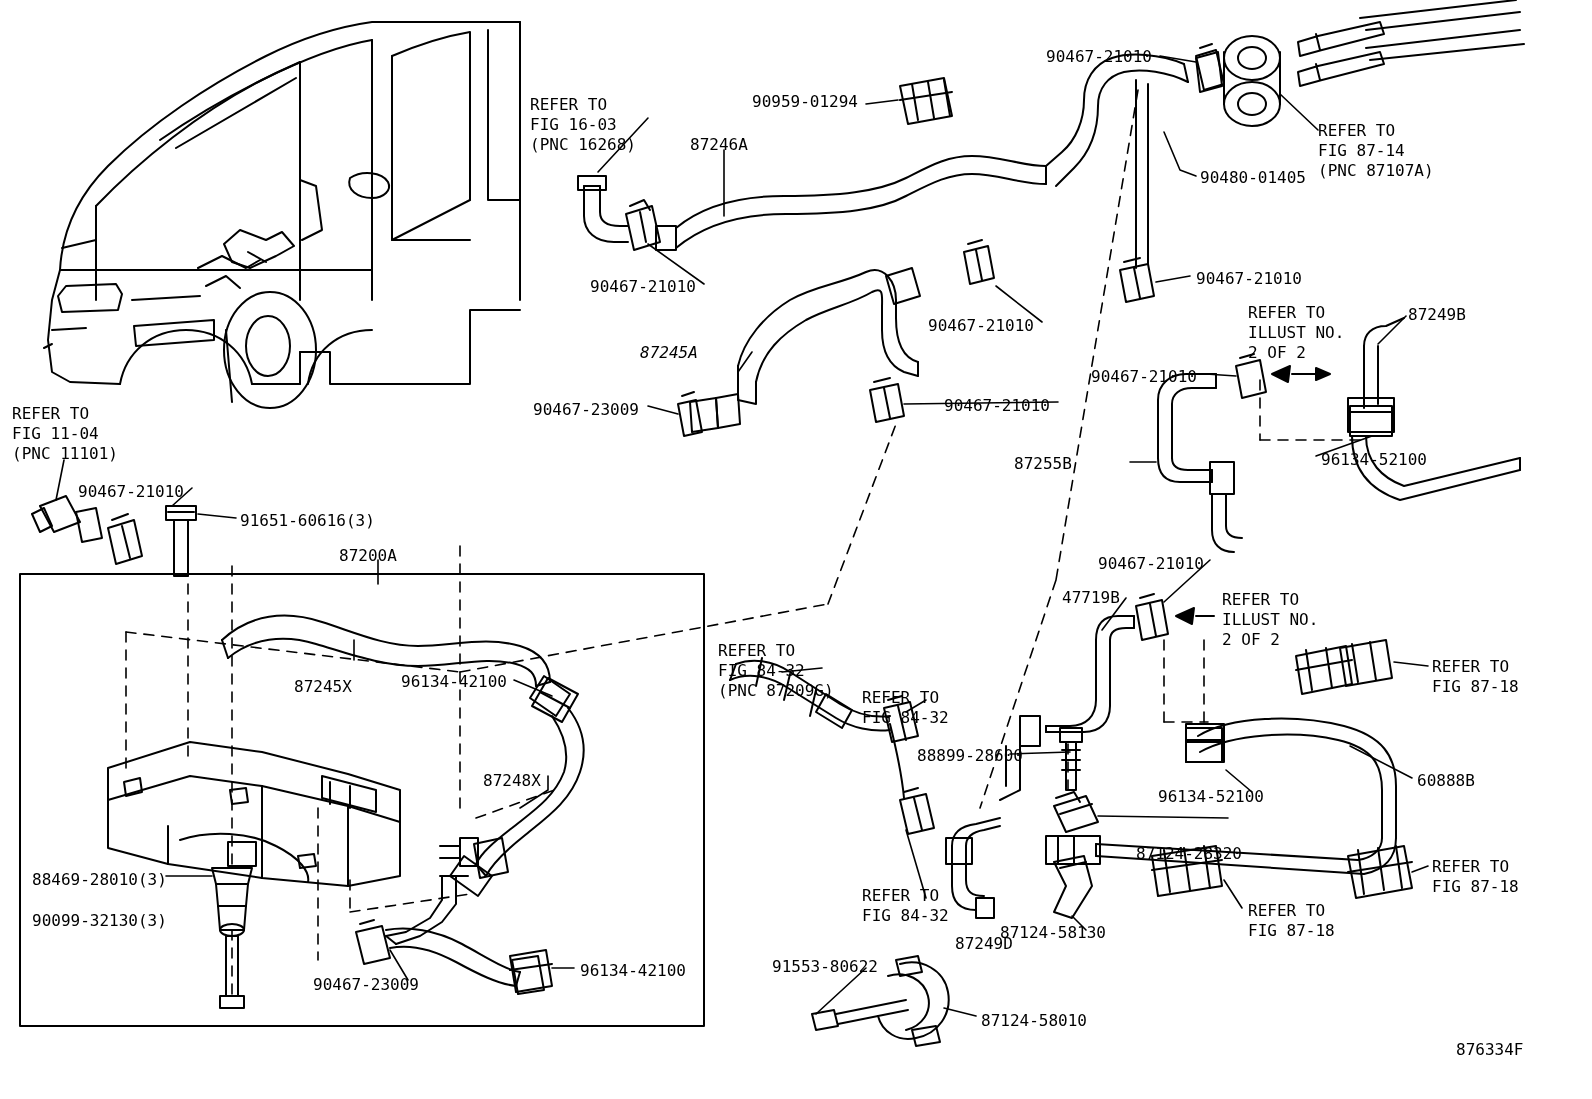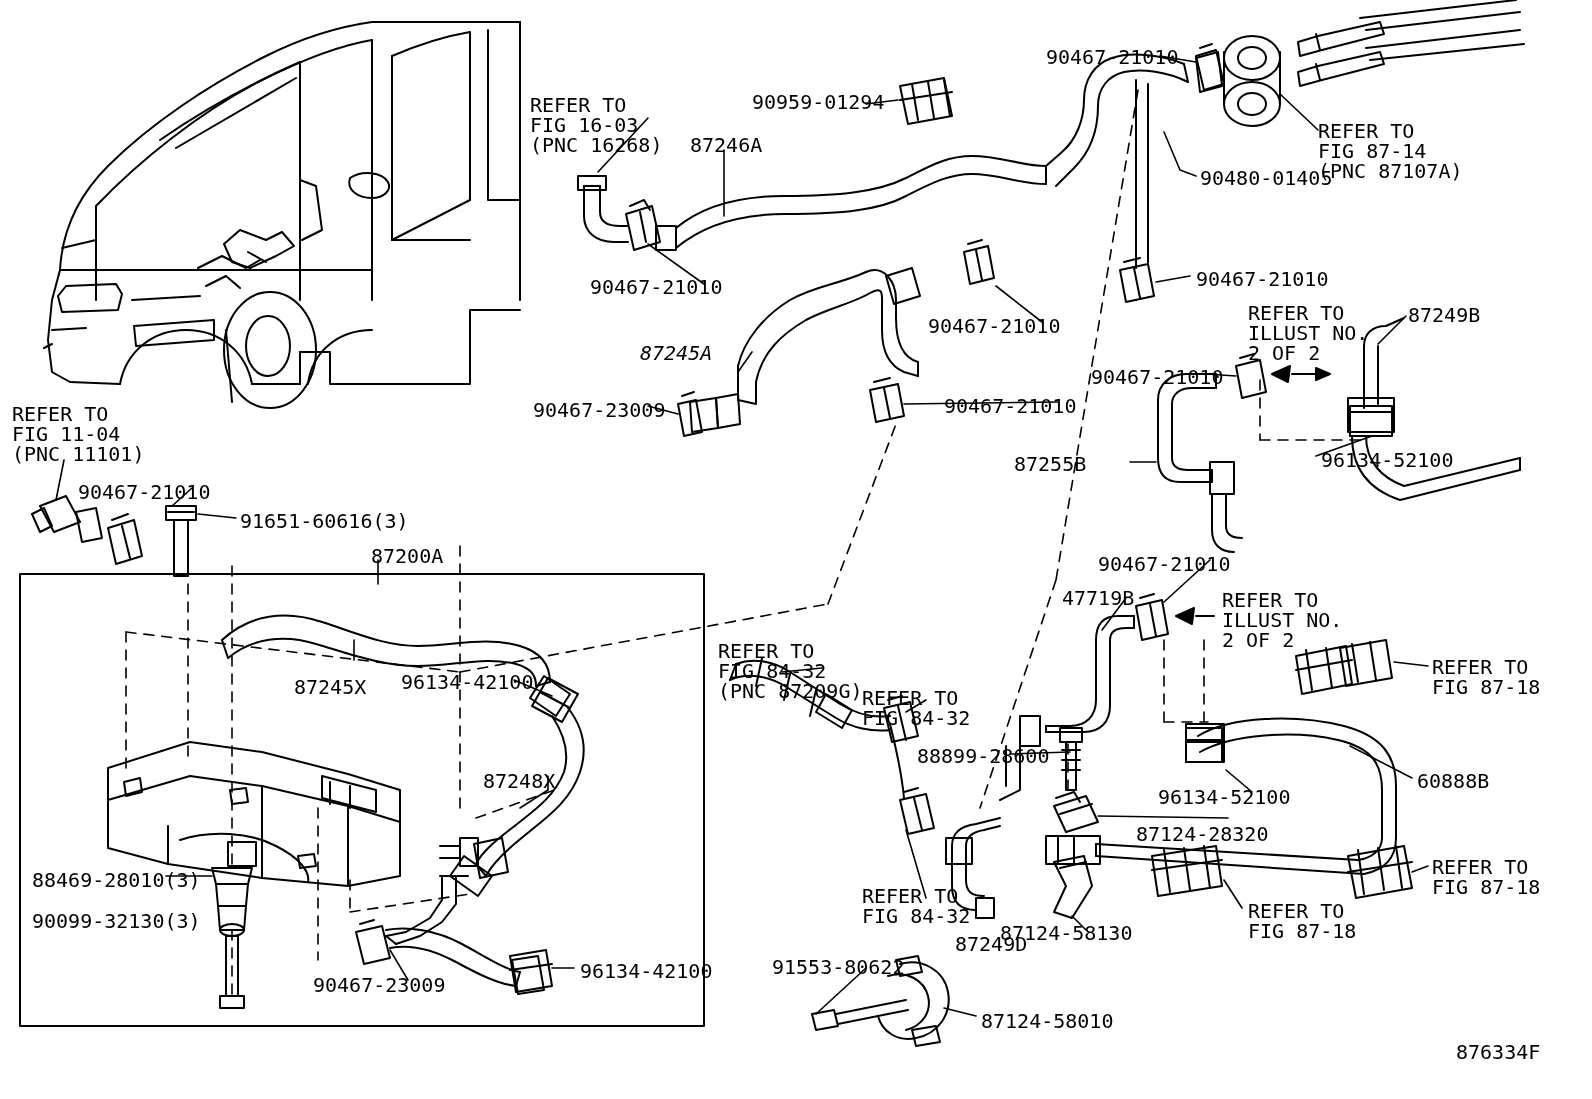--- a/index.html
+++ b/index.html
@@ -20,30 +20,30 @@
   #art {
     position: absolute;
     left: 0;
     top: 0;
     width: 1592px;
     height: 1099px;
   }
   .lbl {
     position: absolute;
     font-family: "DejaVu Sans Mono", monospace;
-    font-size: 20px;
+    font-size: 16px;
     line-height: 20px;
     color: #000000;
     white-space: pre;
     letter-spacing: 0px;
   }
   .sheetcode {
     position: absolute;
     font-family: "DejaVu Sans Mono", monospace;
-    font-size: 20px;
+    font-size: 16px;
     color: #000000;
     text-align: right;
   }
 </style>
 </head>
 <body>
 
 <div id="sheet">
 
   <svg id="art" viewBox="0 0 1592 1099" xmlns="http://www.w3.org/2000/svg">
@@ -508,40 +508,40 @@
   <div class="lbl" style="left:1091px; top:367px;">90467-21010</div>
   <div class="lbl" style="left:533px; top:400px;">90467-23009</div>
   <div class="lbl" style="left:944px; top:396px;">90467-21010</div>
   <div class="lbl" style="left:1321px; top:450px;">96134-52100</div>
   <div class="lbl" style="left:1014px; top:454px;">87255B</div>
   <div class="lbl" style="left:12px; top:404px;">REFER TO
 FIG 11-04
 (PNC 11101)</div>
   <div class="lbl" style="left:78px; top:482px;">90467-21010</div>
   <div class="lbl" style="left:240px; top:511px;text-align:right;">91651-60616(3)</div>
-  <div class="lbl" style="left:339px; top:546px;margin-left:32px;">87200A</div>
+  <div class="lbl" style="left:339px; top:546px;">87200A</div>
   <div class="lbl" style="left:1098px; top:554px;">90467-21010</div>
   <div class="lbl" style="left:1062px; top:588px;">47719B</div>
   <div class="lbl" style="left:1222px; top:590px;">REFER TO
 ILLUST NO.
 2 OF 2</div>
   <div class="lbl" style="left:718px; top:641px;">REFER TO
 FIG 84-32
 (PNC 87209G)</div>
   <div class="lbl" style="left:862px; top:688px;">REFER TO
 FIG 84-32</div>
   <div class="lbl" style="left:1432px; top:657px;">REFER TO
 FIG 87-18</div>
   <div class="lbl" style="left:294px; top:677px;">87245X</div>
   <div class="lbl" style="left:401px; top:672px;">96134-42100</div>
   <div class="lbl" style="left:917px; top:746px;">88899-28600</div>
   <div class="lbl" style="left:483px; top:771px;">87248X</div>
   <div class="lbl" style="left:1417px; top:771px;">60888B</div>
   <div class="lbl" style="left:1158px; top:787px;">96134-52100</div>
-  <div class="lbl" style="left:1136px; top:824px;">87124-28320</div>
+  <div class="lbl" style="left:1136px; top:844px;">87124-28320</div>
   <div class="lbl" style="left:32px; top:870px;">88469-28010(3)</div>
   <div class="lbl" style="left:862px; top:886px;">REFER TO
 FIG 84-32</div>
   <div class="lbl" style="left:1432px; top:857px;">REFER TO
 FIG 87-18</div>
   <div class="lbl" style="left:32px; top:911px;">90099-32130(3)</div>
   <div class="lbl" style="left:1248px; top:901px;">REFER TO
 FIG 87-18</div>
   <div class="lbl" style="left:955px; top:934px;">87249D</div>
   <div class="lbl" style="left:1000px; top:923px;">87124-58130</div>

